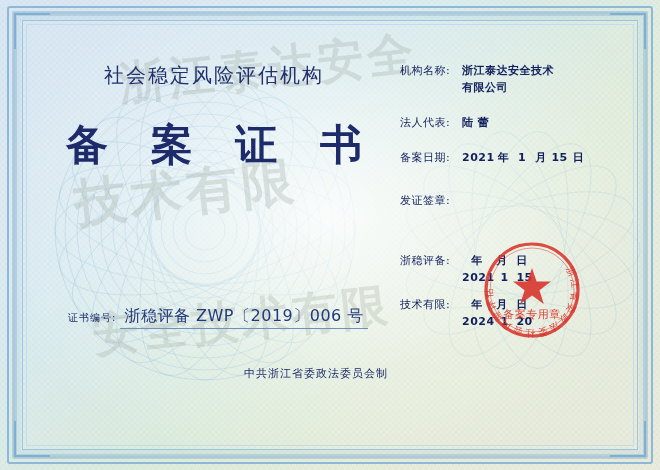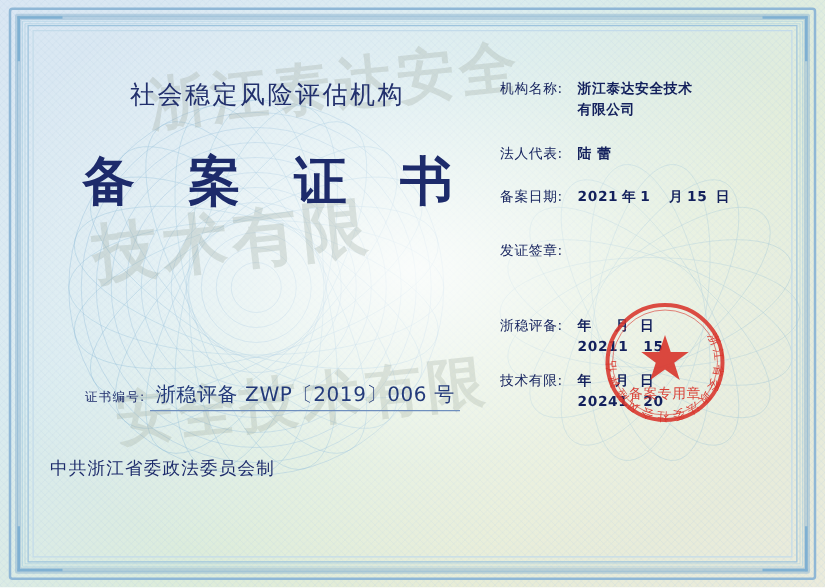--- a/index.html
+++ b/index.html
@@ -142,22 +142,22 @@
     font-size: 16px;
     color: #233a7a;
     padding-bottom: 1px;
     letter-spacing: 0.5px;
   }
   .issuer {
     position: absolute;
     left: 0;
     top: 322px;
     width: 348px;
-    text-align: left;
-    font-size: 14px;
+    text-align: right;
+    font-size: 11px;
     letter-spacing: 1px;
     color: #1d2b6b;
   }
 
   
   .right-col {
     position: absolute;
     left: 400px;
     top: 62px;
     width: 228px;
@@ -185,21 +185,21 @@
     font-weight: bold;
   }
   .field-value .ln { display: block; }
 
   .date-line {
     display: flex;
     align-items: baseline;
     gap: 0px;
     white-space: nowrap;
   }
-  .date-line .num { display: inline-block; }
+  .date-line .num { display: inline-block; text-align: center; }
   .date-line .y { min-width: 30px; }
   .date-line .m { min-width: 20px; }
   .date-line .d { min-width: 20px; }
   .date-line .unit { padding: 0 3px; }
 
   .sign-field {
     display: flex;
     align-items: flex-start;
     margin-top: 26px;
     margin-bottom: 6px;

